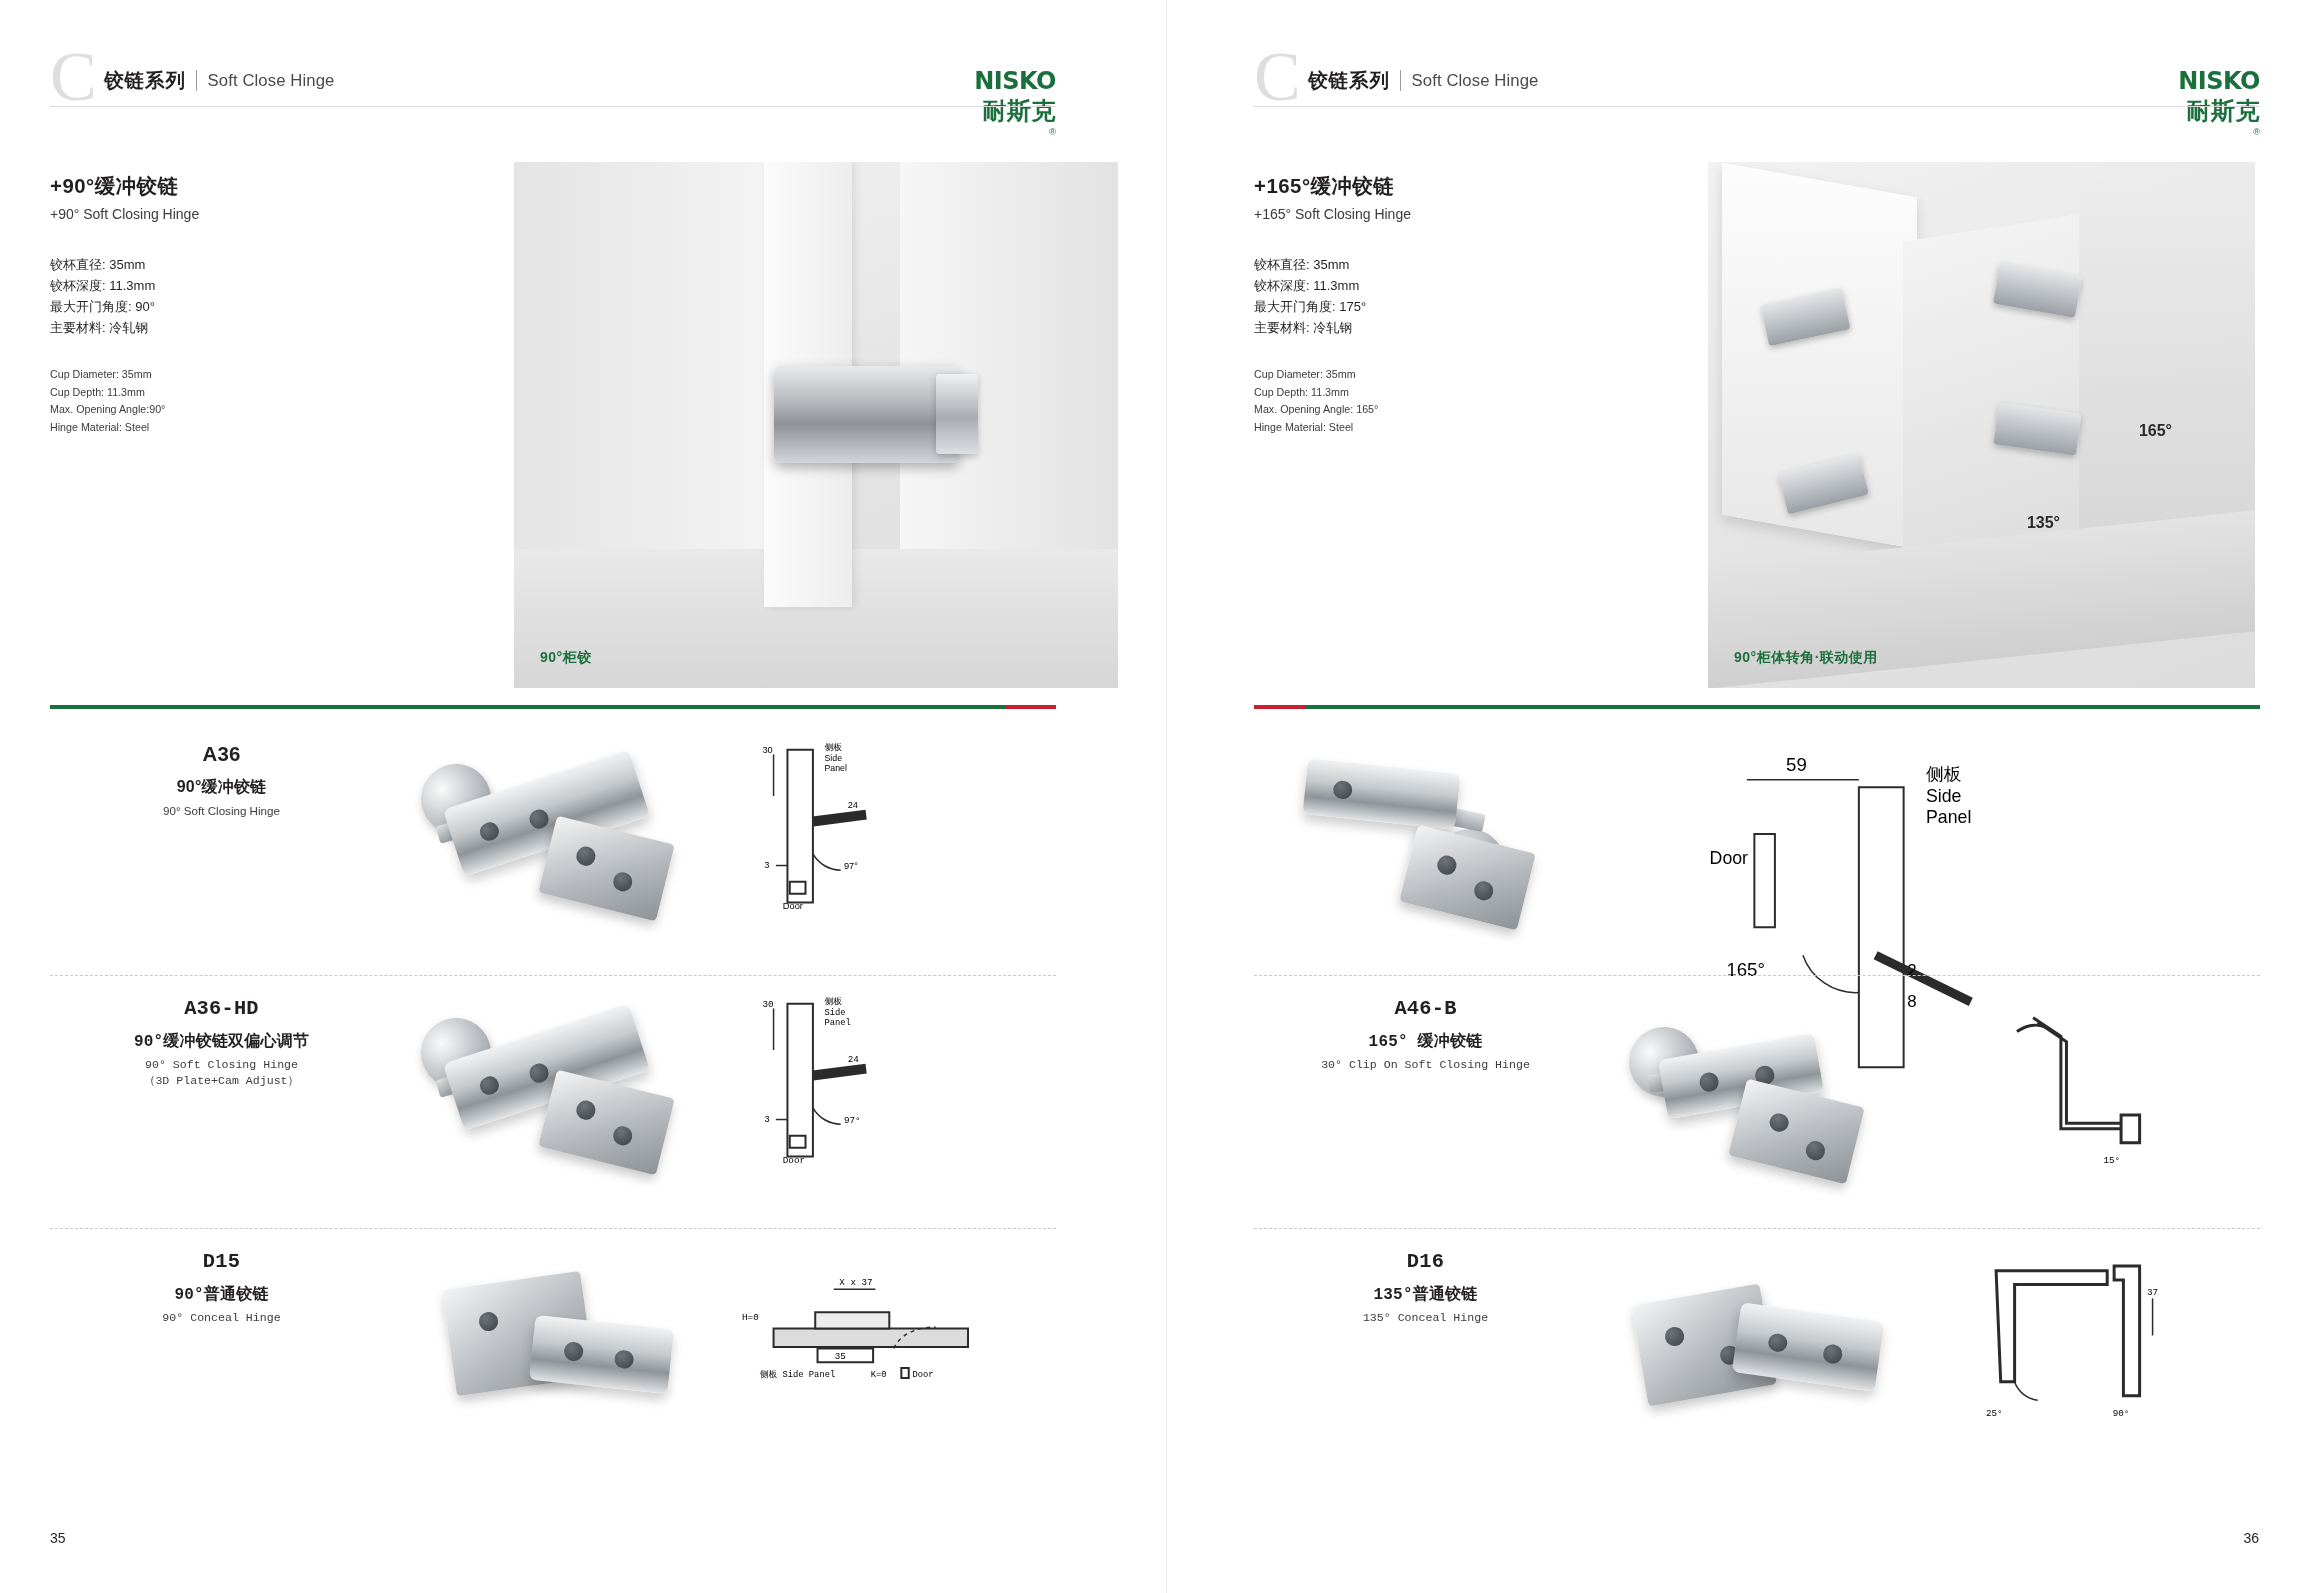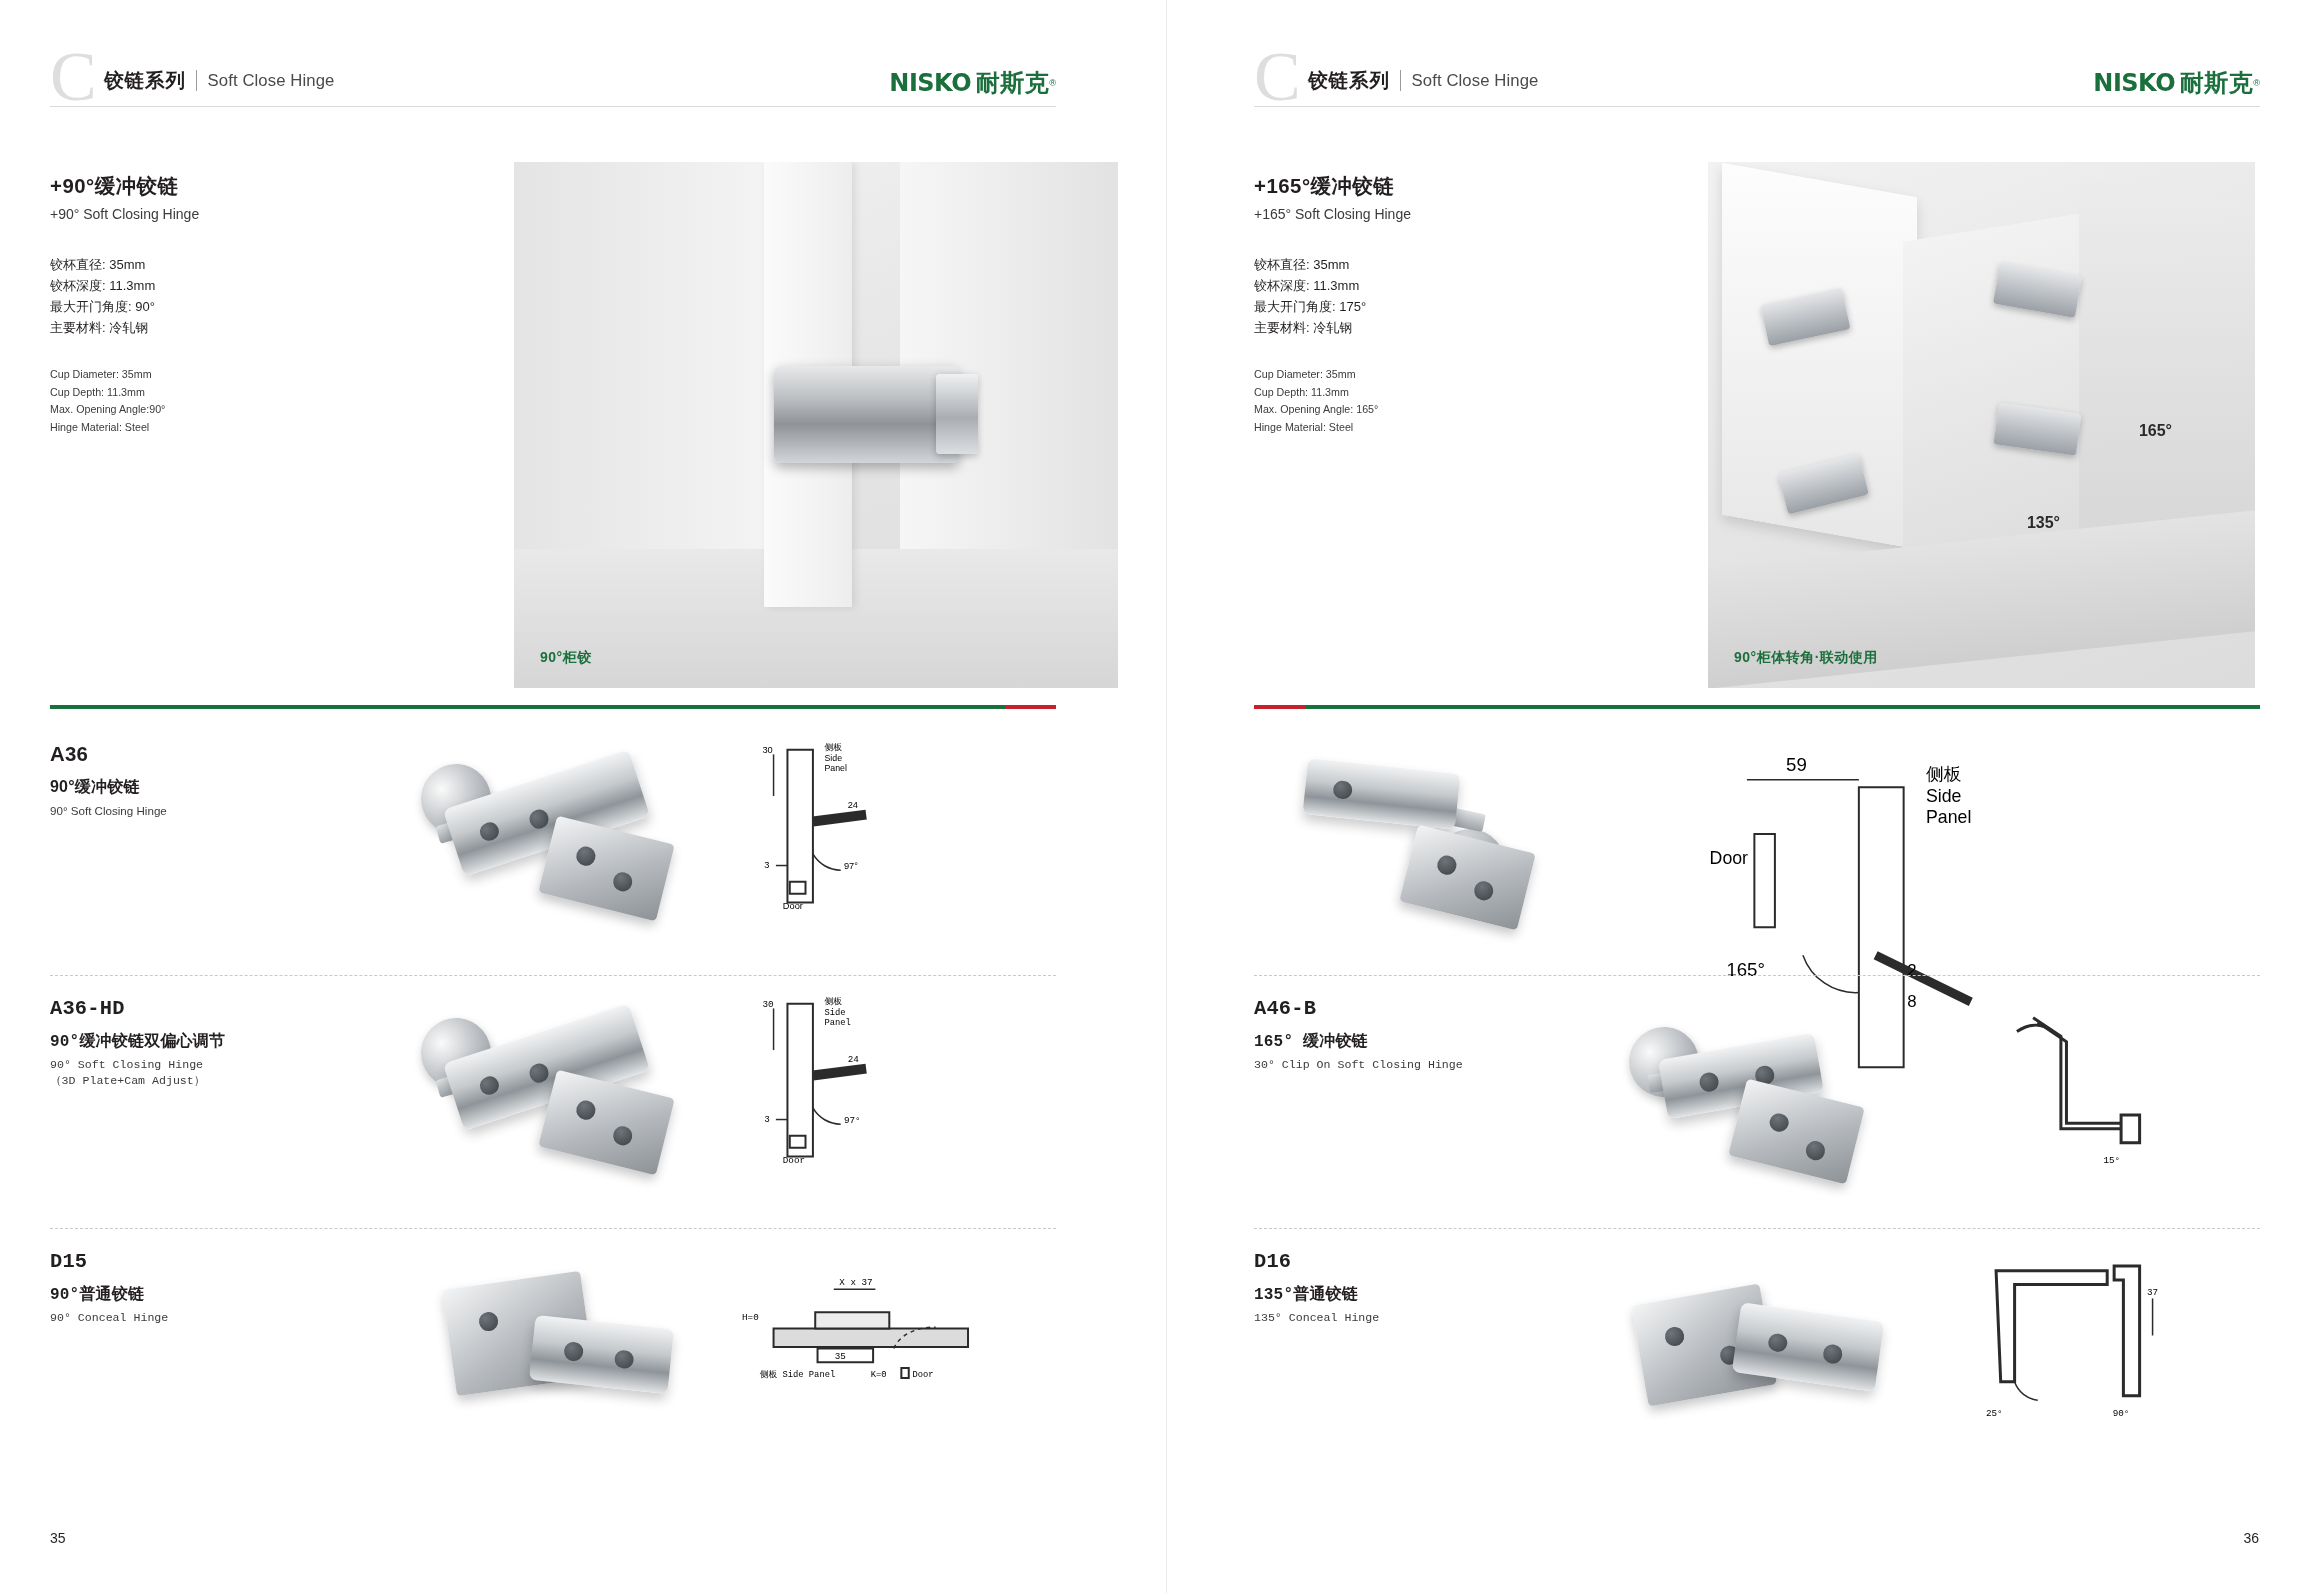--- a/index.html
+++ b/index.html
@@ -25,21 +25,21 @@
     font-family: "Liberation Serif", serif;
     font-size: 70px; color: #dedede; line-height: 1;
     margin-right: -18.5px; margin-top: -6.5px; font-weight: 400;
   }
   .hdr-cn { font-size: 19.5px; font-weight: 700; letter-spacing: 0.9px; color: #231f20; margin-left: 26px; }
   .hdr-bar { width: 1.4px; height: 20.4px; background: #9a9a9a; margin: 0 10.2px; }
   .hdr-en { font-size: 16.7px; color: #4a4a4a; letter-spacing: 0.1px; }
   .hdr-rule {
     position: absolute; left: 0; right: 0; bottom: -0.9px; height: 1.4px; background: #d9d9d9;
   }
-  .logo { position: absolute; right: 0; top: 12px; display: flex; align-items: center; }
+  .logo { position: absolute; right: 0; top: 12px; display: flex; align-items: flex-end; flex-direction: column; }
   .logo-mark {
     font-size: 24px; font-weight: 700; letter-spacing: -0.5px; color: #1b6f3c;
     font-family: "DejaVu Sans", sans-serif;
   }
   .logo-cn { font-size: 24px; font-weight: 700; color: #1b6f3c; margin-left: 4.6px; letter-spacing: 0.5px; }
   .logo-r { font-size: 9.3px; vertical-align: super; color: #1b6f3c; }
 
   
   .hero { position: absolute; top: 172px; }
   .page.left .hero { left: 50px; width: 1006px; }
@@ -93,21 +93,21 @@
   .sep .r { width: 51px; background: #c8202e; }
   .sep.flip .g { order: 2; }
   .sep.flip .r { order: 1; }
 
   
   .rows { position: absolute; top: 722px; }
   .page.left .rows { left: 50px; width: 1006px; }
   .page.right .rows { left: 1252px; width: 1006px; }
   .prow { position: relative; height: 253px; display: flex; align-items: flex-start; }
   .prow + .prow { border-top: 0.9px dashed #c9c9c9; font-family: Liberation Mono, monospace; }
-  .pinfo { width: 343px; padding-top: 21.3px; }
+  .pinfo { width: 343px; padding-top: 21.3px; text-align: center; }
   .pcode { font-size: 20.4px; font-weight: 700; letter-spacing: 0.2px; }
   .pname-cn { font-size: 16px; font-weight: 700; margin-top: 11px; letter-spacing: 0.2px; }
   .pname-en { font-size: 11.6px; color: #3b3b3b; margin-top: 4.6px; line-height: 1.35; }
   .pphoto { width: 325px; height: 232px; position: relative; }
   .pdiag { flex: 1; height: 232px; position: relative; }
 
   
   .ph-body {
     position: absolute; left: 56px; top: 56px; width: 195px; height: 70px;
     background: linear-gradient(180deg,#f1f2f3 0%,#c6cacd 40%,#8e9499 68%,#e2e4e6 100%);

